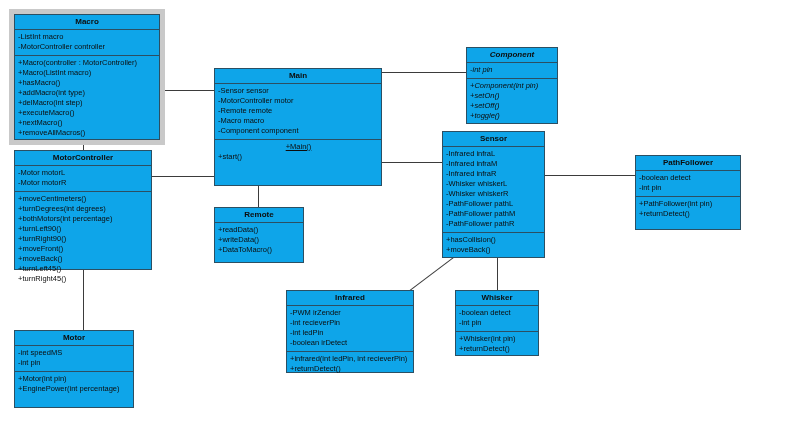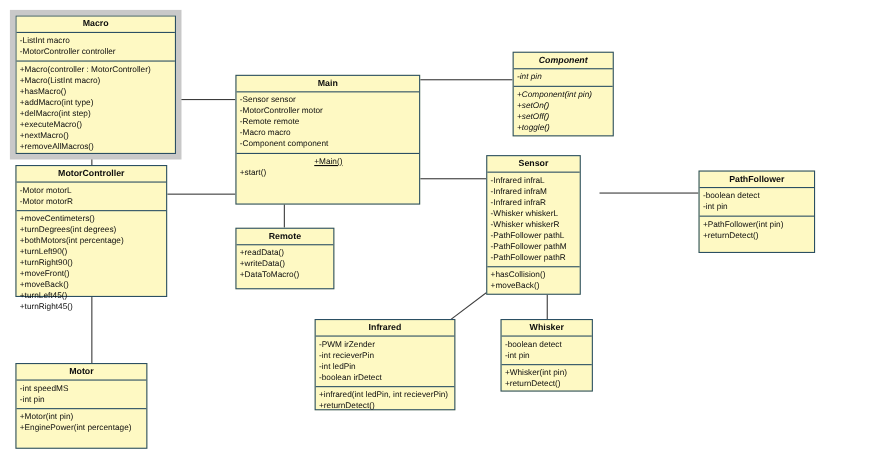--- a/index.html
+++ b/index.html
@@ -23,21 +23,21 @@
   }
   .link.h { height: 1px; }
   .link.v { width: 1px; }
   .link.diag {
     height: 1px;
     transform-origin: 0 0;
   }
   
   .uml {
     position: absolute;
-    background: #fef9c3;
+    background: #0ea5e9;
     border: 1px solid #2b4f63;
     box-sizing: border-box;
     color: #0d0d0d;
     font-size: 7.5px;
     line-height: 10px;
   }
   .uml.selected {
     outline: 4px solid #c9c9c9;
     outline-offset: 0px;
     box-shadow: 0 0 0 5px #c9c9c9;
@@ -175,21 +175,21 @@
       <div class="member">-int pin</div>
     </div>
     <div class="compartment">
       <div class="member">+Component(int pin)</div>
       <div class="member">+setOn()</div>
       <div class="member">+setOff()</div>
       <div class="member">+toggle()</div>
     </div>
   </div>
 
-  <div class="uml" style="left:442px; top:141px; width:86px; height:127px;">
+  <div class="uml" style="left:442px; top:131px; width:103px; height:127px;">
     <div class="title">Sensor</div>
     <div class="compartment">
       <div class="member">-Infrared infraL</div>
       <div class="member">-Infrared infraM</div>
       <div class="member">-Infrared infraR</div>
       <div class="member">-Whisker whiskerL</div>
       <div class="member">-Whisker whiskerR</div>
       <div class="member">-PathFollower pathL</div>
       <div class="member">-PathFollower pathM</div>
       <div class="member">-PathFollower pathR</div>

